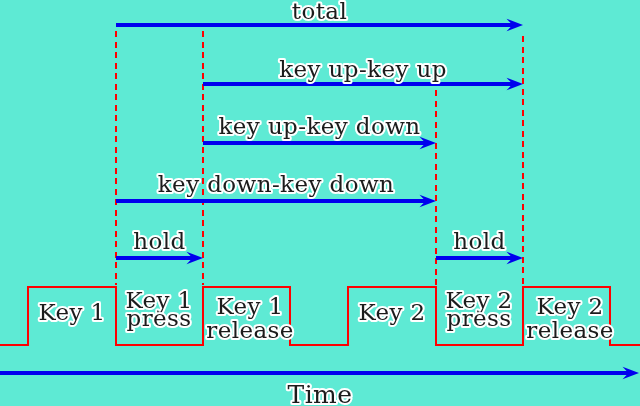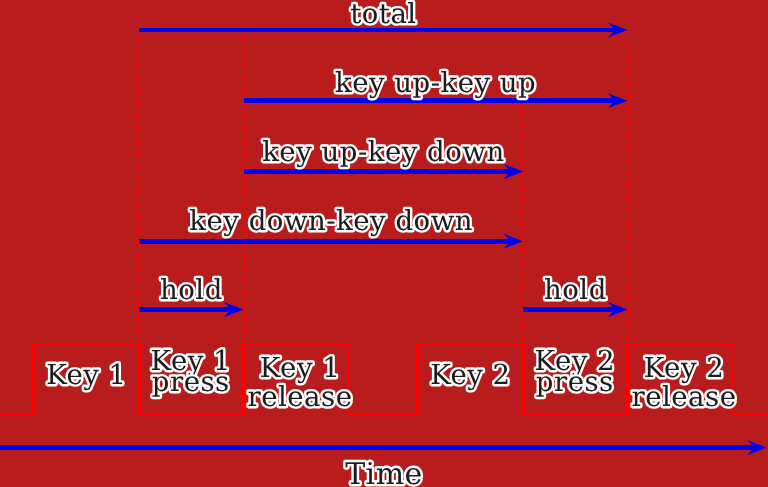--- a/index.html
+++ b/index.html
@@ -4,21 +4,21 @@
 <style>
   html, body {
     margin: 0;
     padding: 0;
     background: #ffffff;
   }
   .figure-wrap {
     width: 640px;
     height: 406px;
     position: relative;
-    background: #b91c1c;
+    background: #5eead4;
     overflow: hidden;
   }
   svg { display: block; }
   .lbl {
     font-family: "DejaVu Serif", "Liberation Serif", serif;
     font-size: 23px;
     letter-spacing: 0.4px;
     fill: #1c1c1c;
     paint-order: stroke;
     stroke: #ffffff;

